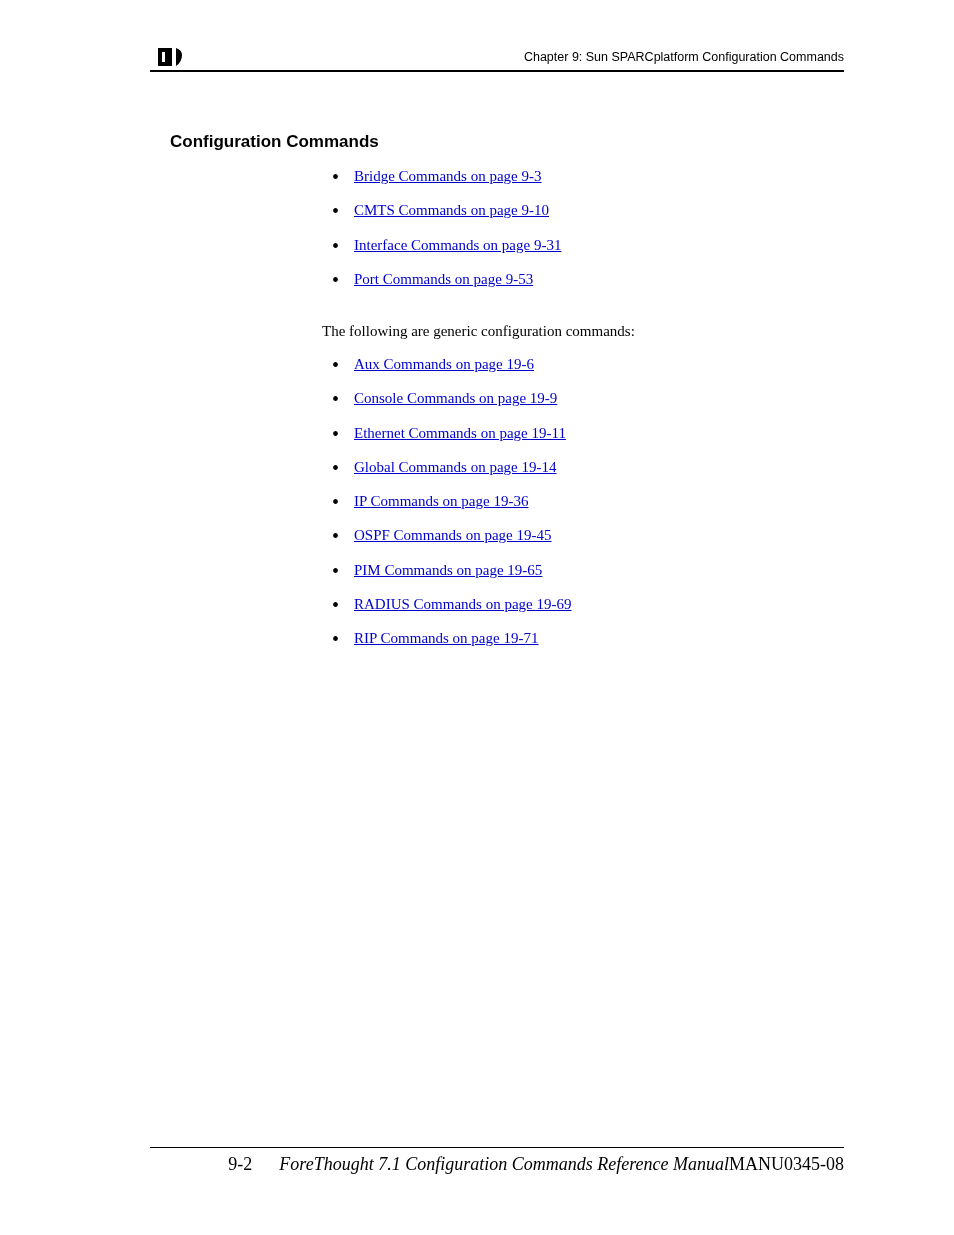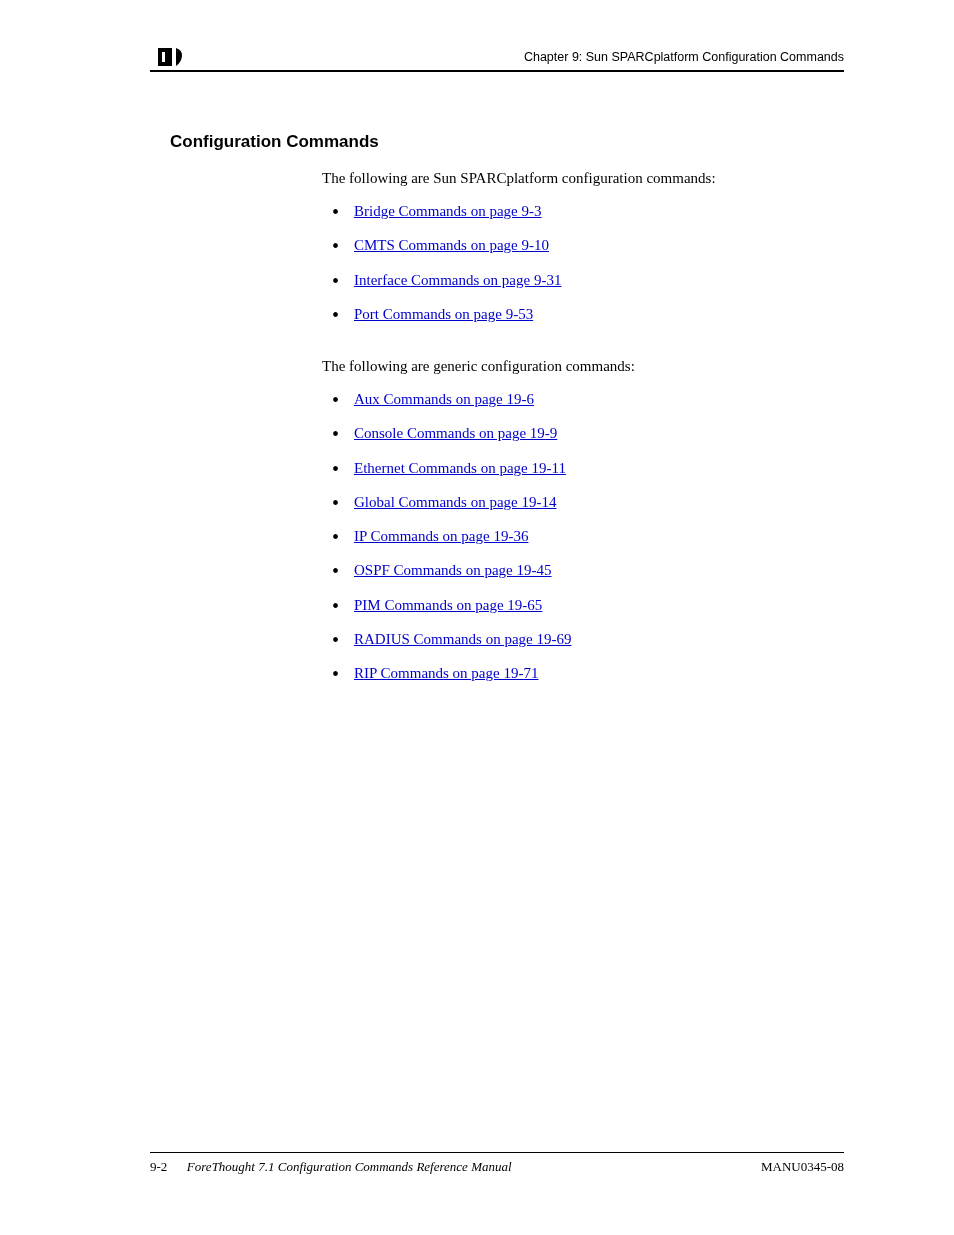--- a/index.html
+++ b/index.html
@@ -81,22 +81,22 @@
       right: 110px;
       bottom: 60px;
     }
     .footer hr {
       border: none;
       border-top: 1px solid #000;
       margin-bottom: 6px;
     }
     .footer-row {
       display: flex;
-      justify-content: space-between;
-      font-size: 13px;
+      justify-content: flex-end;
+      font-size: 18px;
     }
     .footer-left { font-style: italic; }
     .footer-left span:first-child { font-style: normal; }
   </style>
 </head>
 <body>
 
 <div class="page">
   <div class="header-row">
     <div class="logo-slot">
@@ -107,21 +107,20 @@
         <path d="M18 0 v18 M18 18 q6 -4 6 -11 q0 -5 -6 -7 Z" fill="#000"></path>
       </svg>
     </div>
     <div class="breadcrumb">Chapter 9: Sun SPARCplatform Configuration Commands</div>
   </div>
   <hr class="top-rule">
 
   <div class="heading1">Configuration Commands</div>
 
   <div class="sections">
-    <div class="intro">The following are Sun SPARCplatform configuration commands:</div>
     <ul class="links" id="links1">
         <li><a class="link" href="#">Bridge Commands on page 9-3</a></li>
         <li><a class="link" href="#">CMTS Commands on page 9-10</a></li>
         <li><a class="link" href="#">Interface Commands on page 9-31</a></li>
         <li><a class="link" href="#">Port Commands on page 9-53</a></li>
       </ul>
 
     <div class="intro block2">The following are generic configuration commands:</div>
     <ul class="links" id="links2">
         <li><a class="link" href="#">Aux Commands on page 19-6</a></li>

